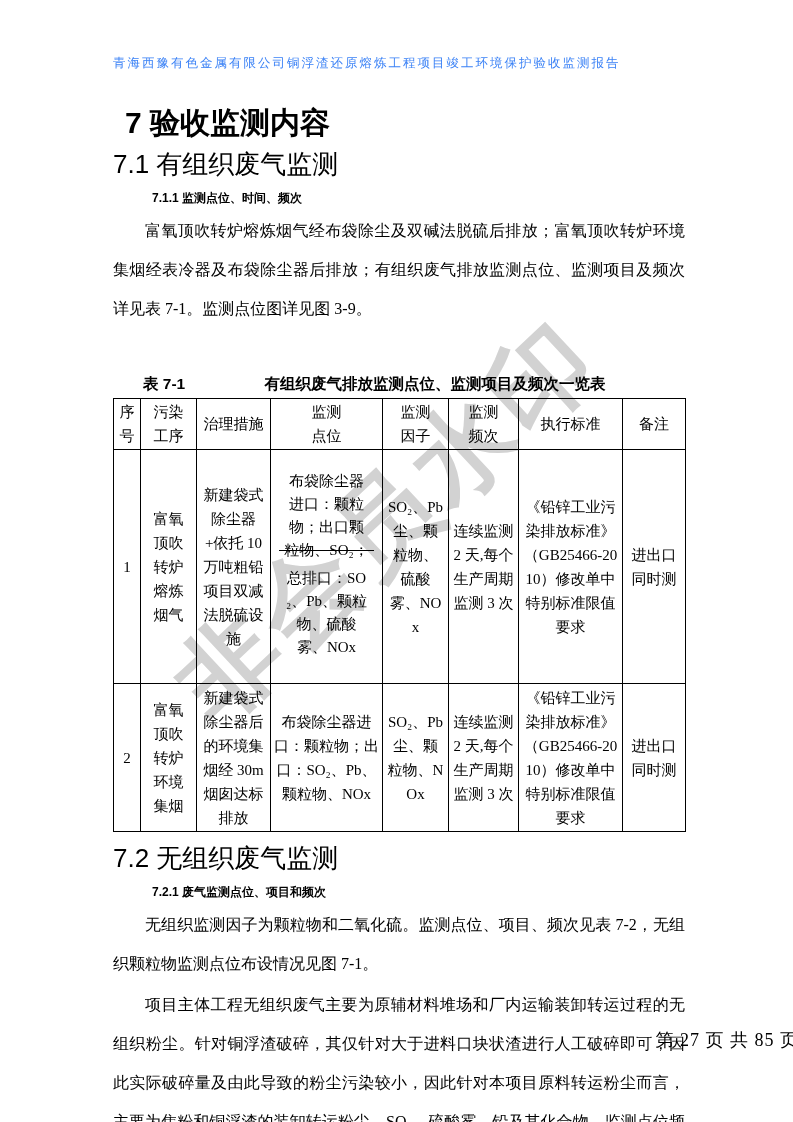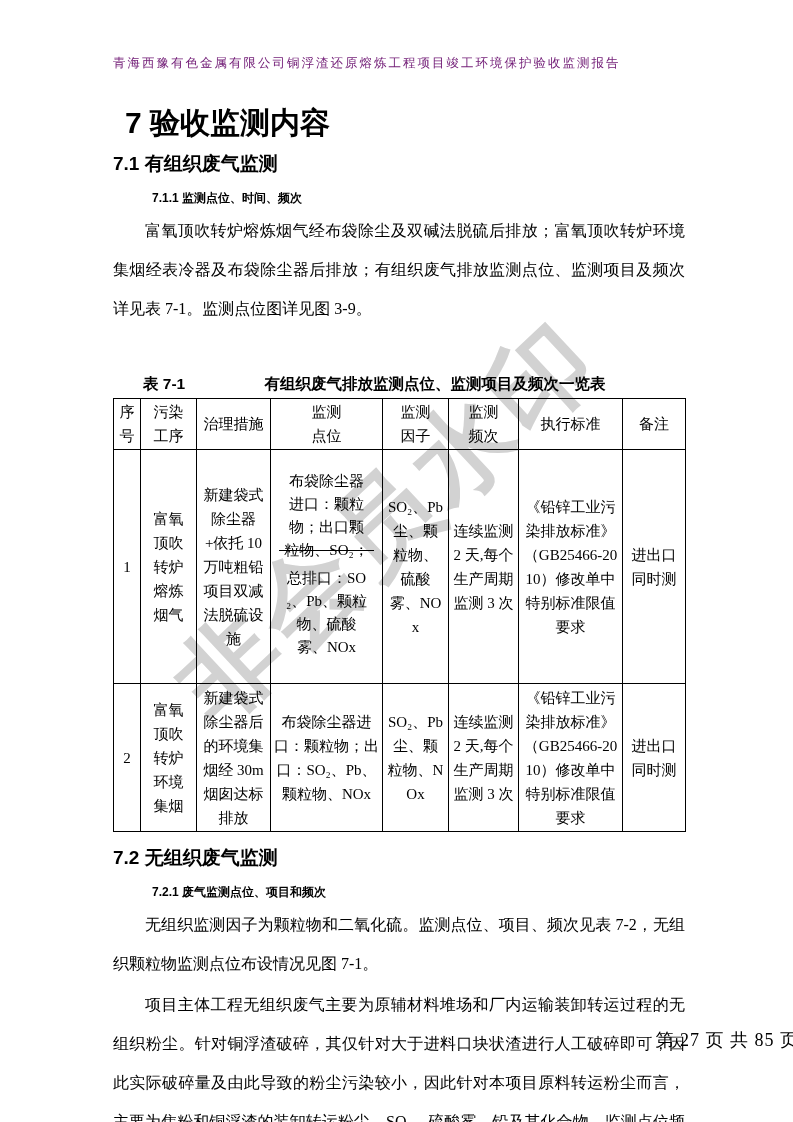--- a/index.html
+++ b/index.html
@@ -13,21 +13,21 @@
     font-family: "Liberation Serif", "DejaVu Serif", serif;
     color: #000000;
   }
   .running-header {
     position: absolute;
     top: 55px;
     left: 113px;
     width: 580px;
     font-size: 12.5px;
     letter-spacing: 2px;
-    color: #701a75;
+    color: #3b82f6;
     z-index: 2;
     white-space: nowrap;
   }
   .watermark {
     position: absolute;
     left: 388px;
     top: 522px;
     transform: translate(-50%, -50%) rotate(-43deg);
     font-family: "Liberation Sans", "DejaVu Sans", sans-serif;
     font-weight: bold;
@@ -47,22 +47,22 @@
   }
   .h-chapter {
     font-family: "Liberation Sans", "DejaVu Sans", sans-serif;
     font-weight: bold;
     font-size: 30px;
     line-height: 30px;
     margin: 12px;
   }
   .h-section {
     font-family: "Liberation Sans", "DejaVu Sans", sans-serif;
-    font-weight: bold;
-    font-size: 19px;
+    font-weight: normal;
+    font-size: 26px;
     line-height: 26px;
     margin: 13px 0 0 0;
   }
   .h-subsection {
     font-family: "Liberation Sans", "DejaVu Sans", sans-serif;
     font-weight: bold;
     font-size: 12px;
     line-height: 21px;
     margin: 11px 0 0 39px;
   }

